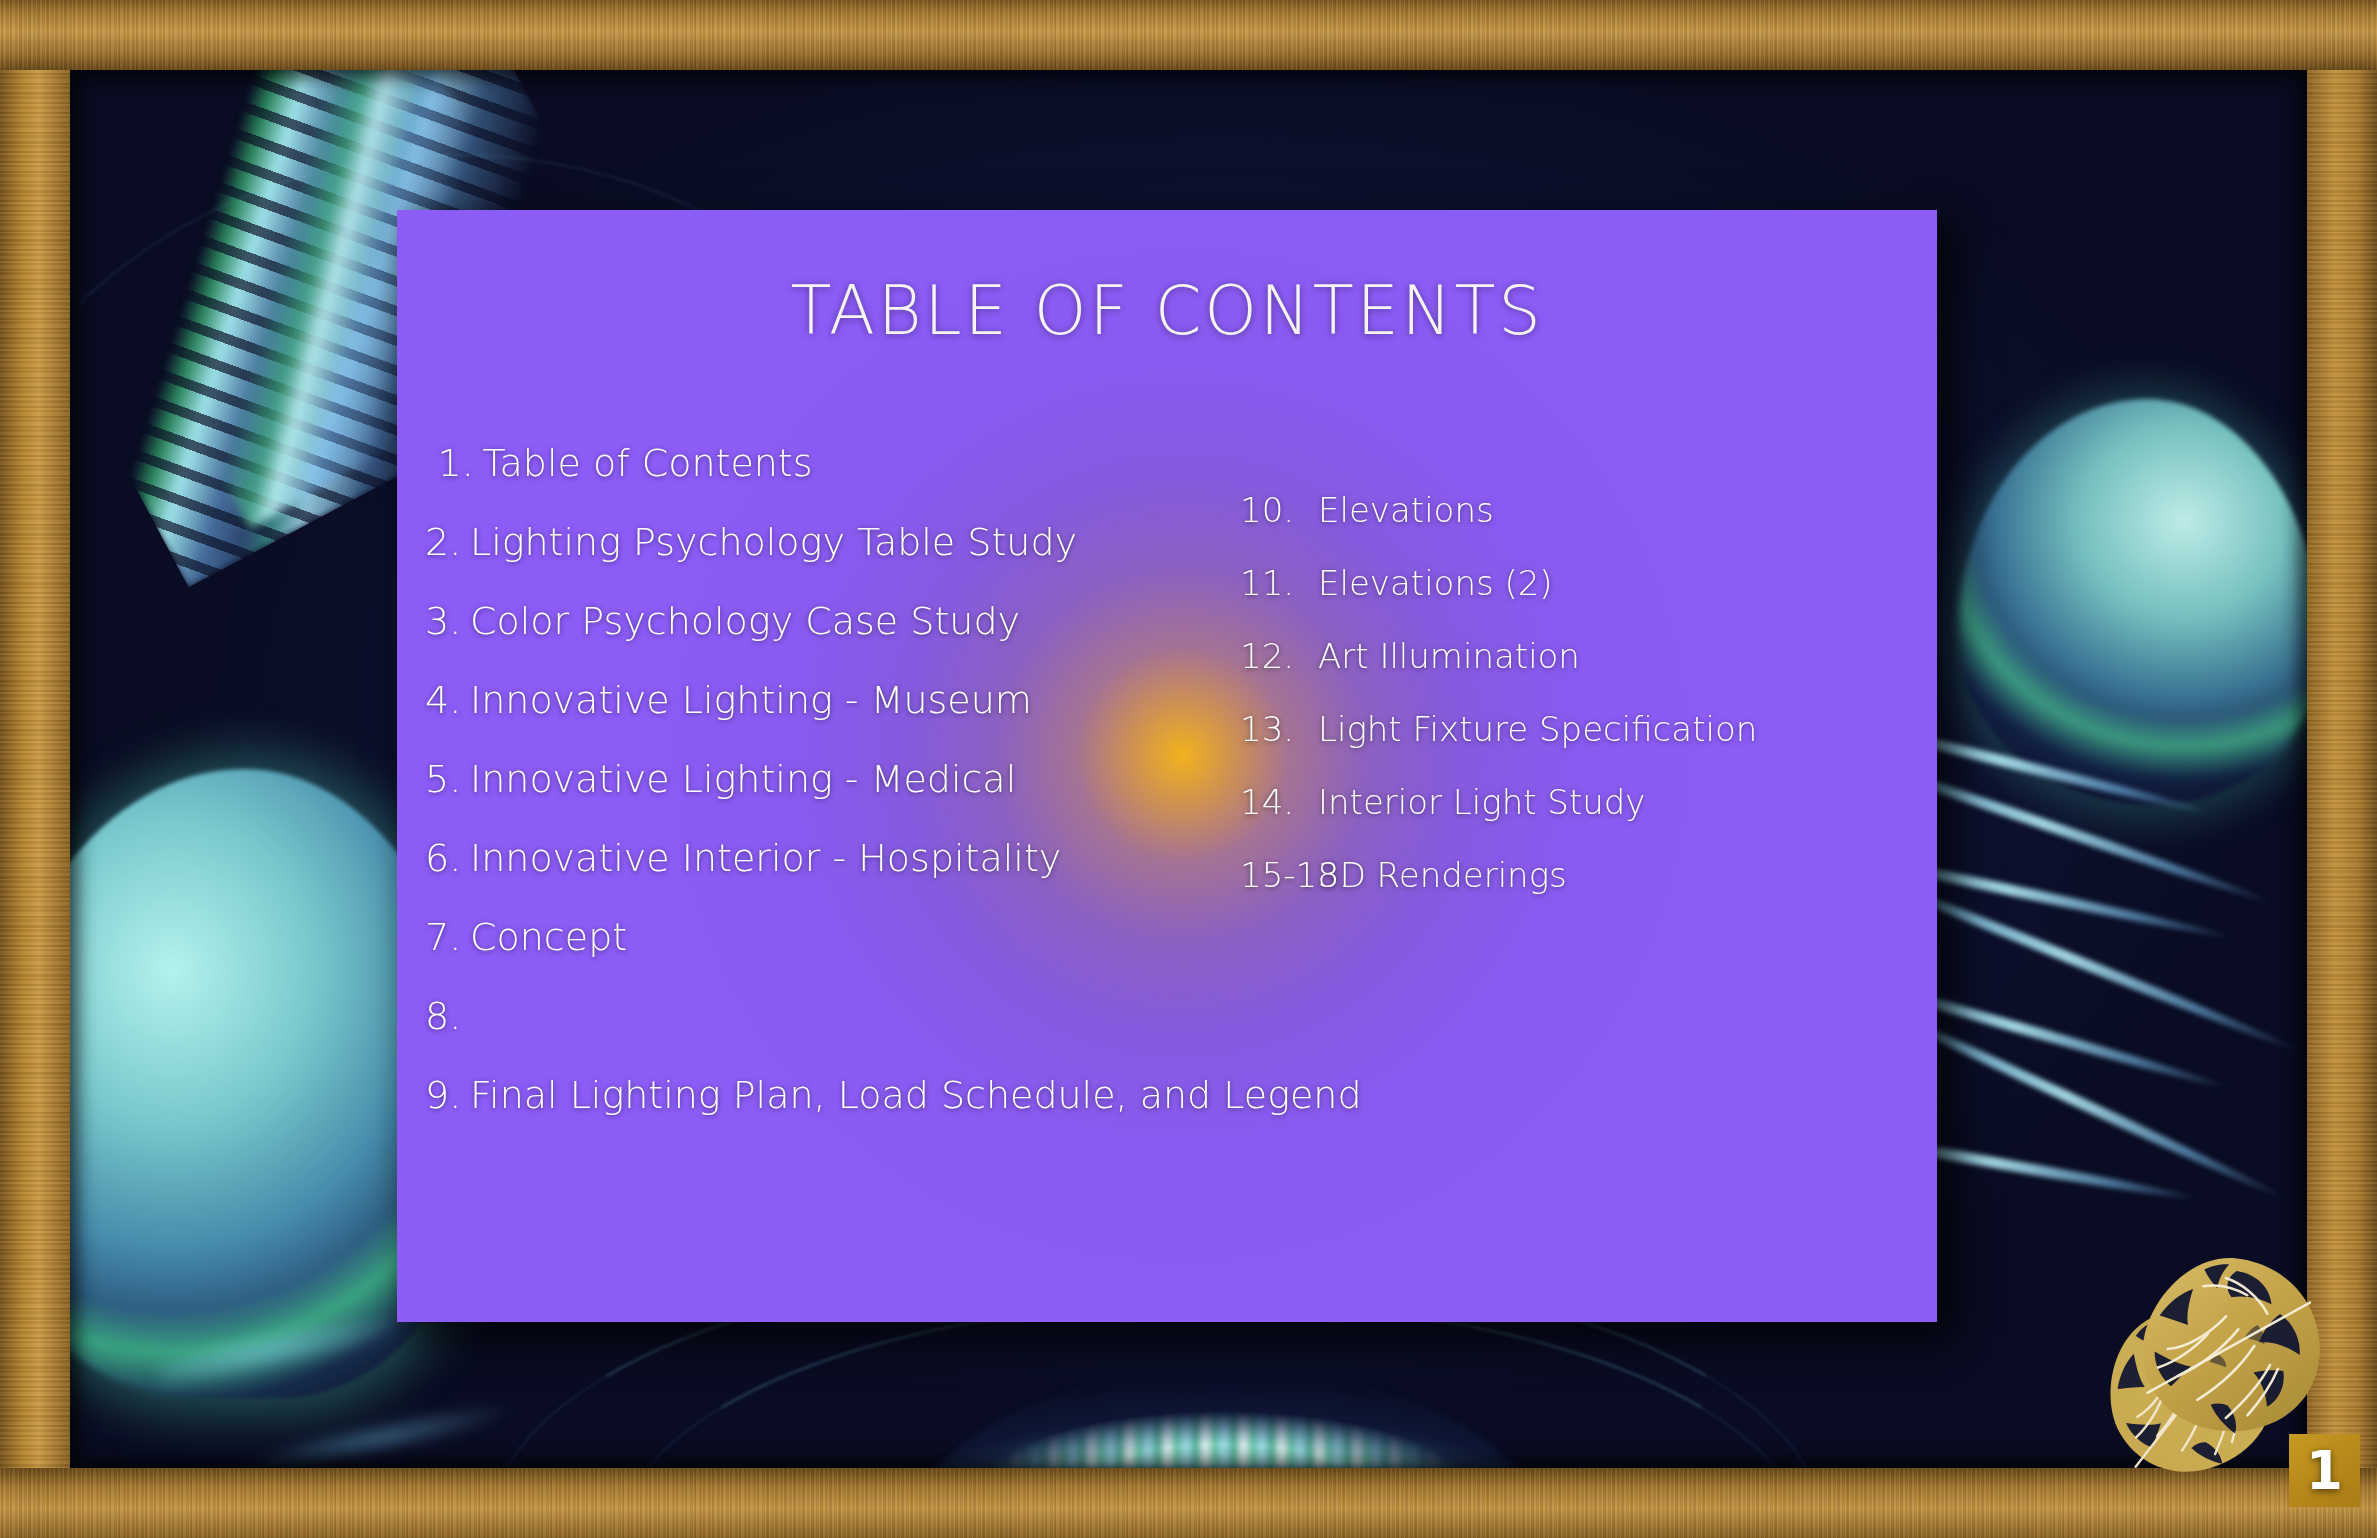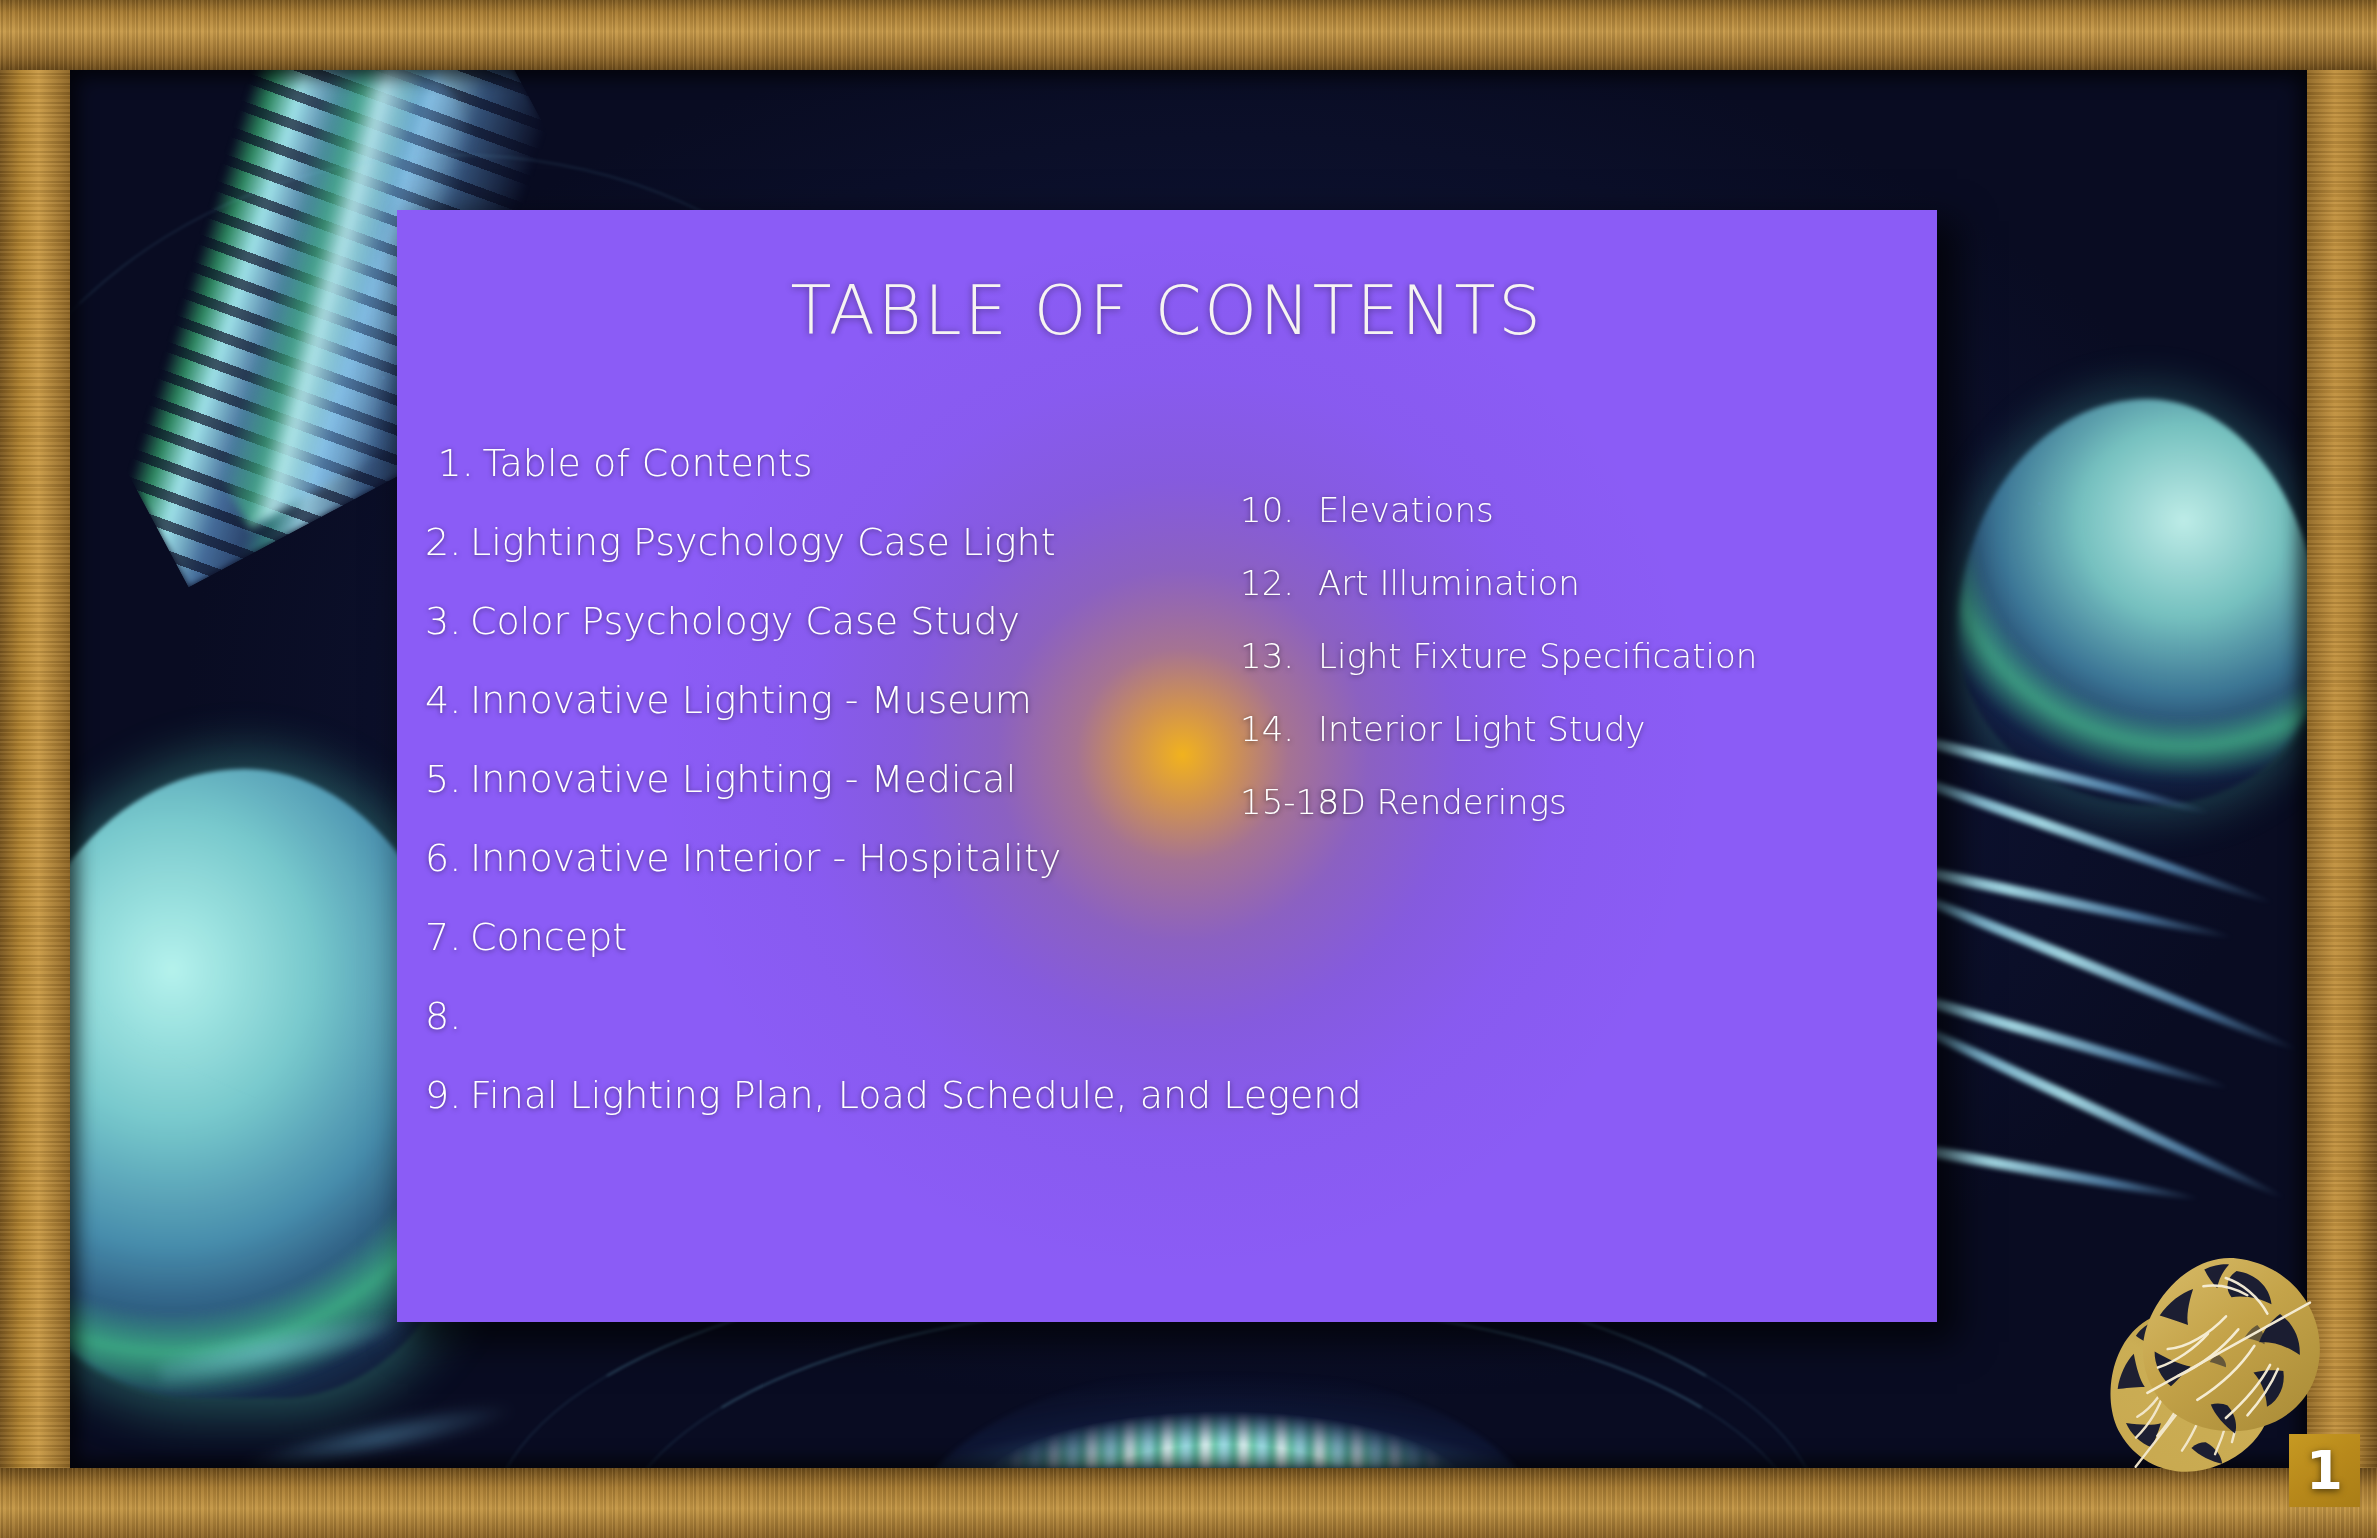--- a/index.html
+++ b/index.html
@@ -238,21 +238,21 @@
 
       <div id="title">TABLE OF CONTENTS</div>
 
       <div class="col" id="col-left">
         <div class="toc-item indented">
           <span class="toc-num">1.</span>
           <span class="toc-label">Table of Contents</span>
         </div>
         <div class="toc-item">
           <span class="toc-num">2.</span>
-          <span class="toc-label">Lighting Psychology Case Light</span>
+          <span class="toc-label">Lighting Psychology Table Study</span>
         </div>
         <div class="toc-item">
           <span class="toc-num">3.</span>
           <span class="toc-label">Color Psychology Case Study</span>
         </div>
         <div class="toc-item">
           <span class="toc-num">4.</span>
           <span class="toc-label">Innovative Lighting - Museum</span>
         </div>
         <div class="toc-item">
@@ -273,20 +273,24 @@
         <div class="toc-item">
           <span class="toc-num">9.</span>
           <span class="toc-label">Final Lighting Plan, Load Schedule, and Legend</span>
         </div>
       </div>
 
       <div class="col" id="col-right">
         <div class="toc-item">
           <span class="toc-num">10.</span>
           <span class="toc-label">Elevations</span>
+        </div>
+        <div class="toc-item">
+          <span class="toc-num">11.</span>
+          <span class="toc-label">Elevations (2)</span>
         </div>
         <div class="toc-item">
           <span class="toc-num">12.</span>
           <span class="toc-label">Art Illumination</span>
         </div>
         <div class="toc-item">
           <span class="toc-num">13.</span>
           <span class="toc-label">Light Fixture Specification</span>
         </div>
         <div class="toc-item">

